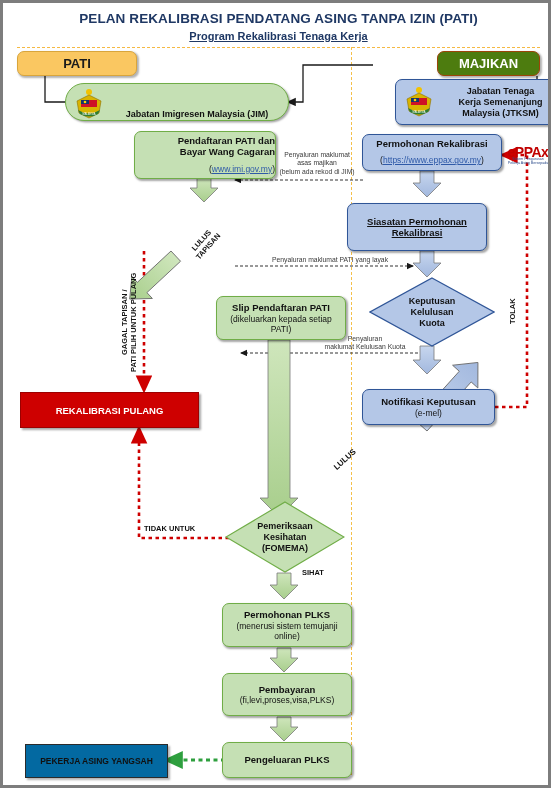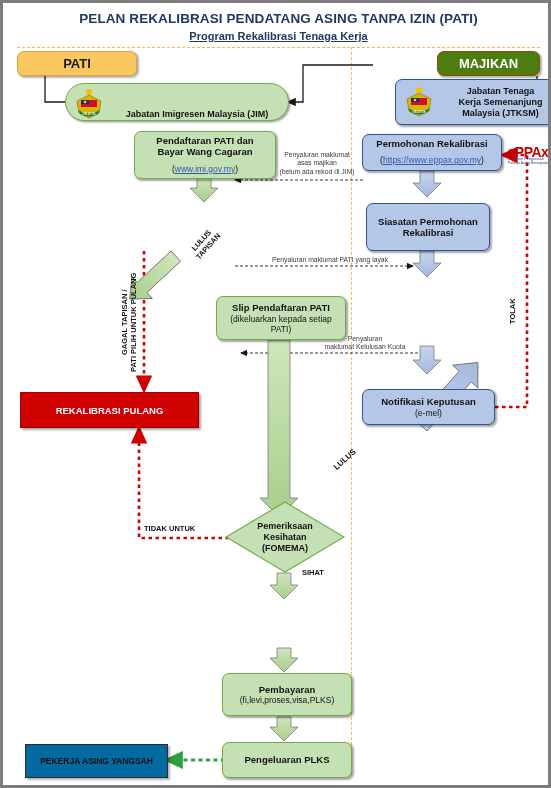--- a/index.html
+++ b/index.html
@@ -181,21 +181,21 @@
         <text x="17" y="26.6" font-size="2.6" fill="#fff" text-anchor="middle" font-family="Liberation Sans">MALAYSIA</text>
       </svg>
     </span>
     <span class="lbl">
       <span>Jabatan Tenaga</span><br>
       <span>Kerja Semenanjung</span><br>
       <span>Malaysia (JTKSM)</span>
     </span>
   </div>
 
-  <div class="box green" style="left:131px;top:128px;width:142px;height:48px;">
+  <div class="box green" style="left:131px;top:128px;width:142px;height:48px;align-items:flex-end;">
     <div class="b-title">Pendaftaran PATI dan</div>
     <div class="b-title">Bayar Wang Cagaran</div>
     <div><span style="font-size:8.5px;">(</span><a class="lnk" href="#">www.imi.gov.my</a><span style="font-size:8.5px;">)</span></div>
   </div>
 
 
   <div class="box green" style="left:213px;top:293px;width:130px;height:44px;">
     <div class="b-title">Slip Pendaftaran PATI</div>
     <div class="b-sub">(dikeluarkan kepada setiap</div>
     <div class="b-sub">PATI)</div>
@@ -205,42 +205,57 @@
     <div class="b-title">Permohonan Rekalibrasi</div>
     <div><span style="font-size:8.5px;">(</span><a class="lnk" href="#">https://www.eppax.gov.my</a><span style="font-size:8.5px;">)</span></div>
   </div>
 
   <div class="eppax" style="left:503px;top:124px;width:44px;">
     <div class="e1">ePPAx</div>
     <div class="e2">Sistem Pengurusan</div>
     <div class="e2">Pekerja Asing Bersepadu</div>
   </div>
 
-  <div class="box blue" style="left:363px;top:200px;width:124px;height:48px;">
+  <div class="box blue" style="left:344px;top:200px;width:140px;height:48px;text-decoration:underline;">
     <div class="b-title">Siasatan Permohonan</div>
     <div class="b-title">Rekalibrasi</div>
   </div>
 
+  <div class="diamond" style="left:366px;top:274px;width:126px;height:70px;">
+    <svg width="126" height="70" viewBox="0 0 126 70">
+      <polygon points="63,1 125,35 63,69 1,35" fill="#B4C7E7" stroke="#2F5597" stroke-width="1.2"></polygon>
+    </svg>
+    <div class="dtext">
+      <span>Keputusan</span><br>
+      <span>Kelulusan</span><br>
+      <span>Kuota</span>
+    </div>
+  </div>
 
   <div class="box blue" style="left:359px;top:386px;width:133px;height:36px;">
     <div class="b-title">Notifikasi Keputusan</div>
     <div class="b-sub">(e-mel)</div>
   </div>
 
   <div class="diamond" style="left:222px;top:498px;width:120px;height:72px;">
     <svg width="120" height="72" viewBox="0 0 120 72">
       <polygon points="60,1 119,36 60,71 1,36" fill="#C5E0B4" stroke="#70AD47" stroke-width="1.2"></polygon>
     </svg>
     <div class="dtext">
       <span>Pemeriksaan</span><br>
       <span>Kesihatan</span><br>
       <span>(FOMEMA)</span>
     </div>
   </div>
 
+  <div class="box green" style="left:219px;top:600px;width:130px;height:44px;">
+    <div class="b-title">Permohonan PLKS</div>
+    <div class="b-sub">(menerusi sistem temujanji</div>
+    <div class="b-sub">online)</div>
+  </div>
 
   <div class="box green" style="left:219px;top:670px;width:130px;height:43px;">
     <div class="b-title">Pembayaran</div>
     <div class="b-sub">(fi,levi,proses,visa,PLKS)</div>
   </div>
 
   <div class="box green" style="left:219px;top:739px;width:130px;height:36px;">
     <div class="b-title">Pengeluaran PLKS</div>
   </div>
 

